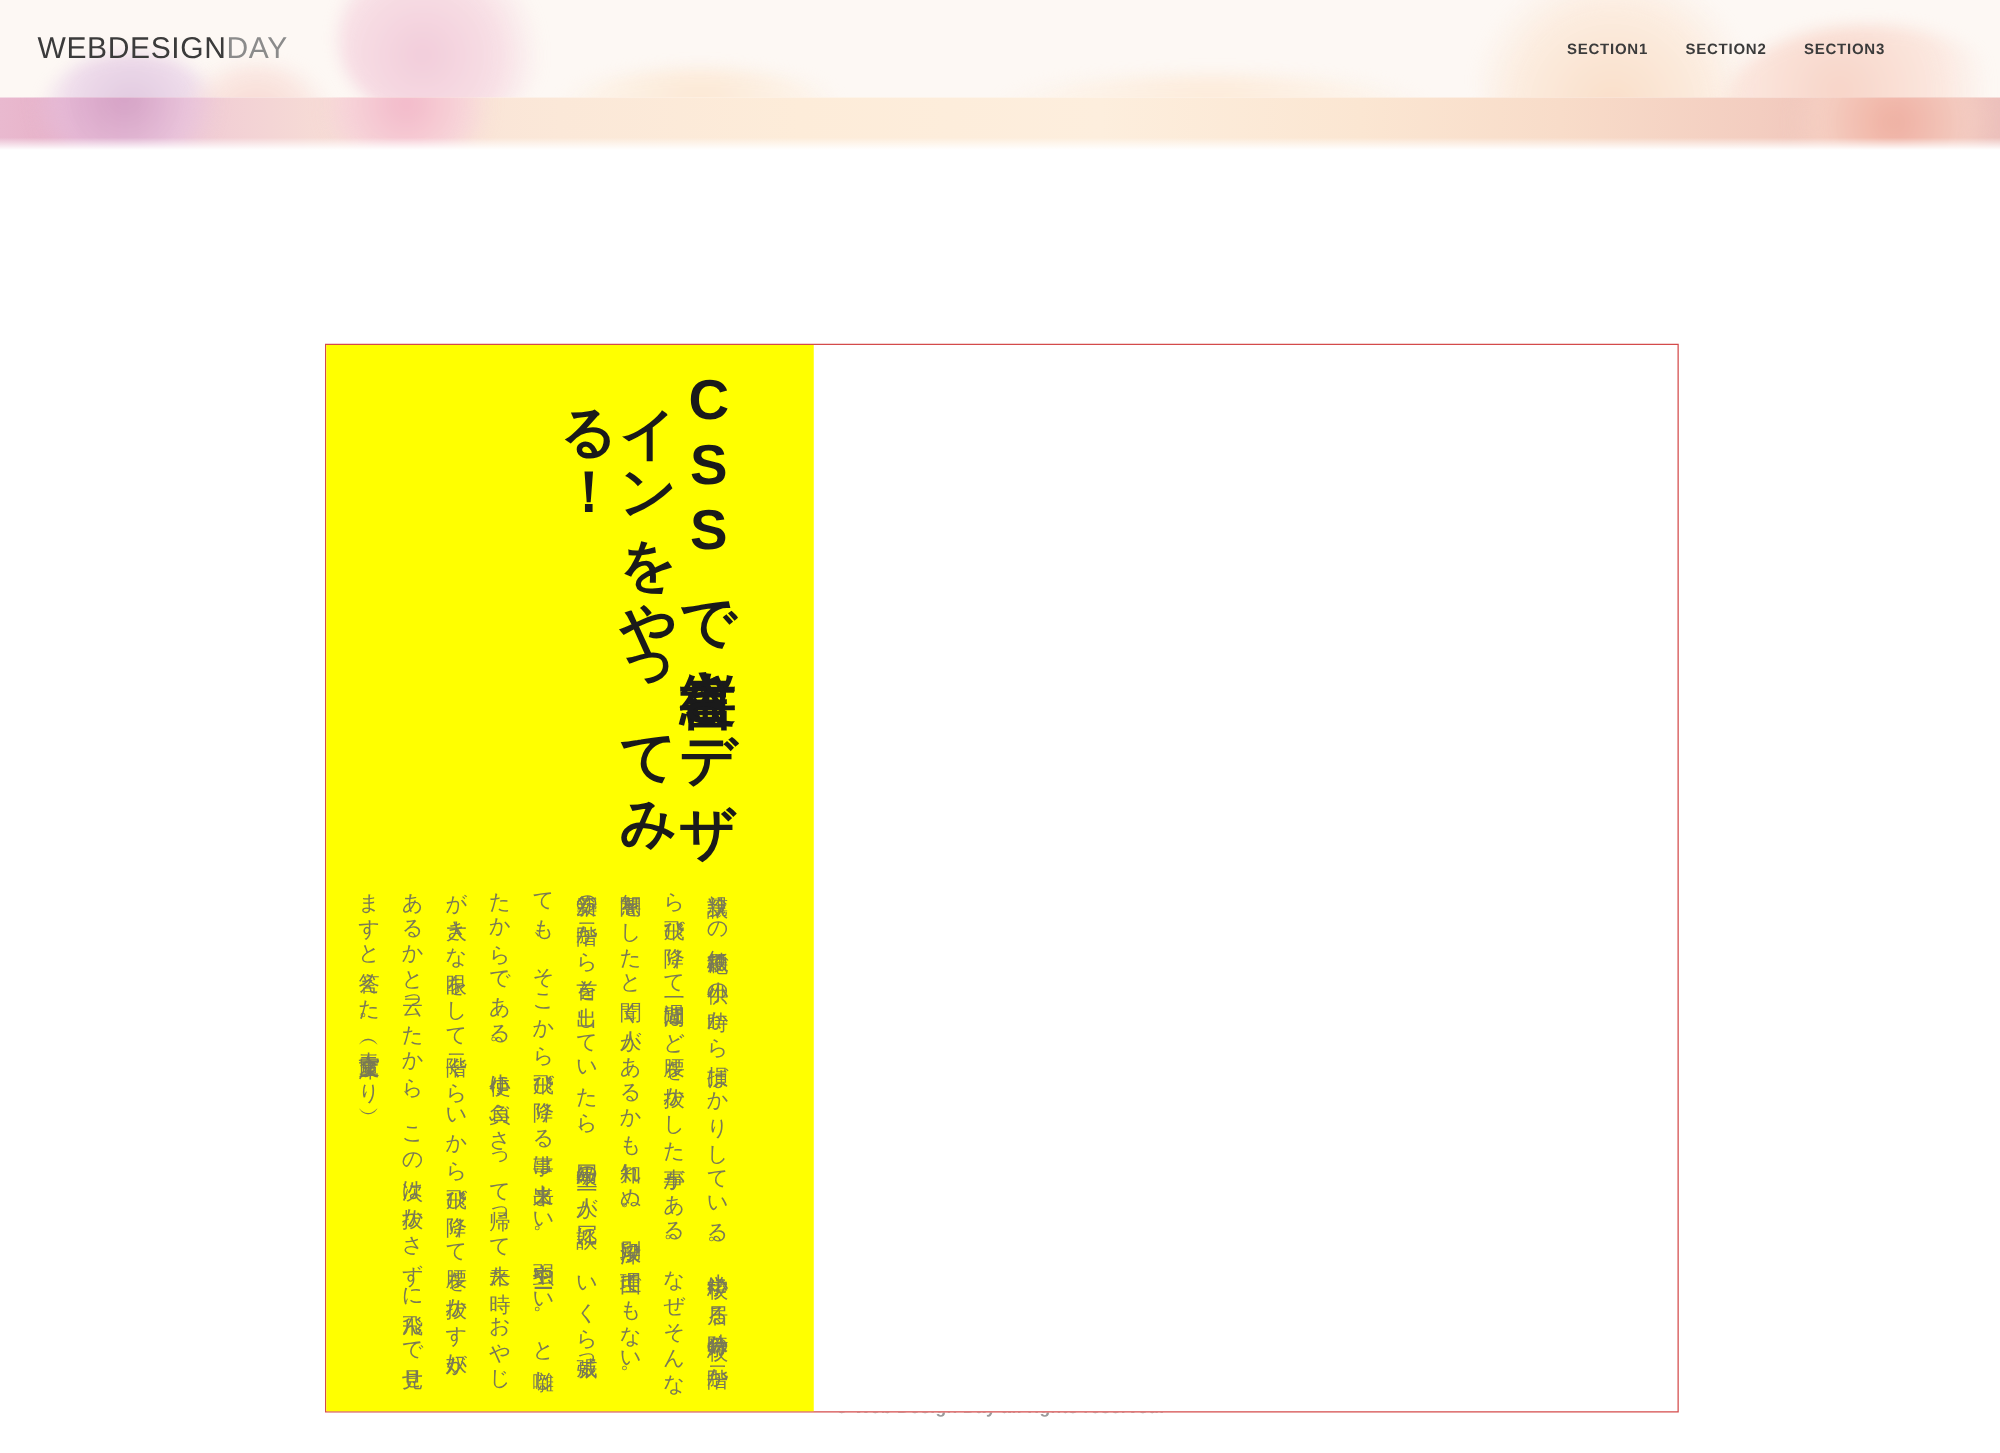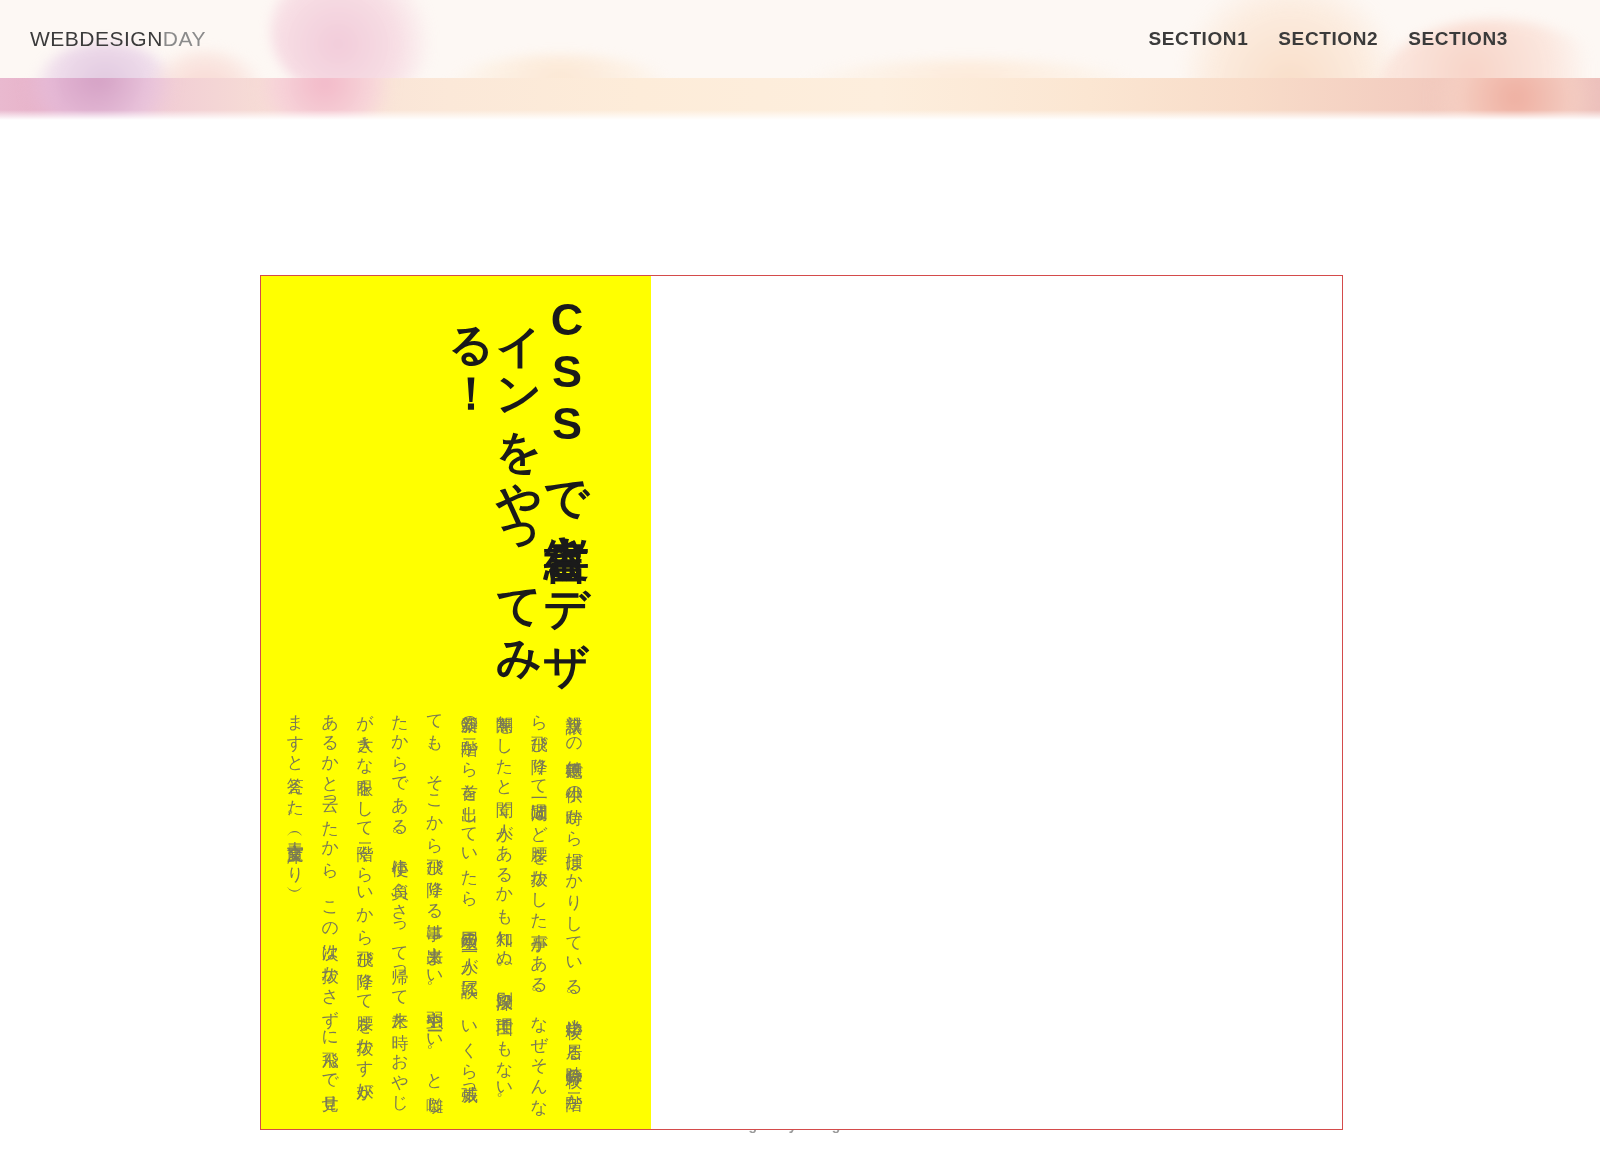--- a/index.html
+++ b/index.html
@@ -38,30 +38,30 @@
   .header-inner {
     position: relative;
     z-index: 3;
     height: 78px;
     display: flex;
     align-items: center;
     justify-content: space-between;
     padding: 0 92px 0 30px;
   }
   .logo {
-    font-size: 21px;
+    font-size: 24px;
     letter-spacing: .5px;
     color: #3b3b3b;
     white-space: nowrap;
   }
   .logo .thin { color: #8b8b8b; }
 
   .nav { display: flex; gap: 30px; }
   .nav-item {
-    font-size: 19px;
+    font-size: 12px;
     font-weight: bold;
     letter-spacing: .6px;
     color: #3b3b3b;
     text-decoration: none;
     cursor: pointer;
   }
 
   
   .band {
     position: relative;

